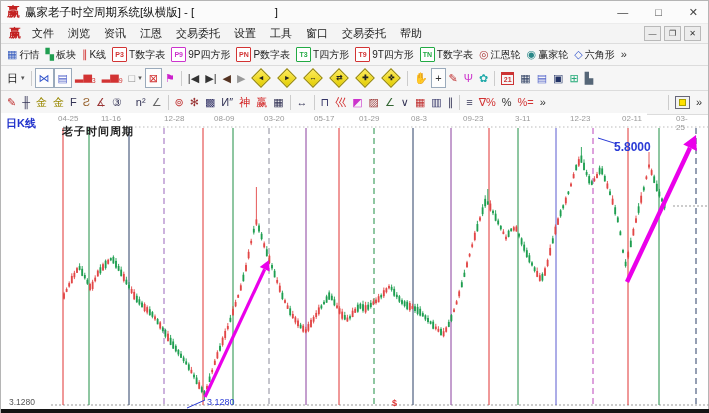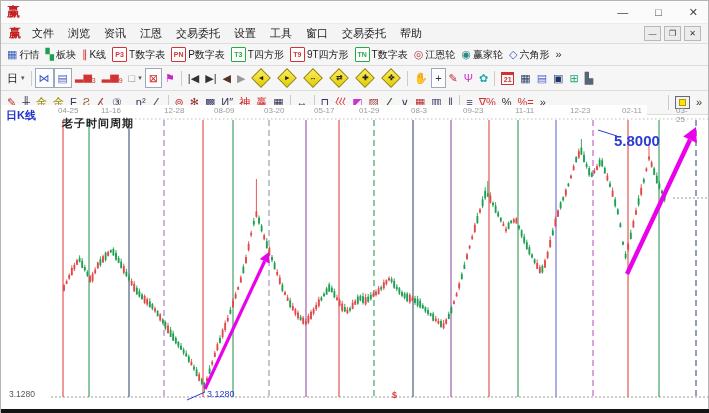--- a/index.html
+++ b/index.html
@@ -44,38 +44,39 @@
        transform:rotate(45deg);display:flex;align-items:center;justify-content:center;margin:2px 3px;flex:none}
   .dia>span{transform:rotate(-45deg);font-size:7.5px;font-weight:700;color:#222;line-height:1}
   .cal{width:13px;height:13px;border:1px solid #cc3333;border-top-width:3px;color:#cc3333;font-size:7px;
        font-weight:700;display:inline-flex;align-items:center;justify-content:center;box-sizing:border-box}
   .panelicon{width:15px;height:13px;border:1px solid #666677;background:#f2f2f2;display:flex;align-items:center;
              justify-content:center;box-sizing:border-box}
   .panelin{width:5px;height:5px;background:#ffe000;border:1px solid #aaa000}
   sub{font-size:7px}
 
   
-  .chart{position:absolute;left:0;top:104px;width:646px;height:296px;background:#fff}
+  .chart{position:absolute;left:0;top:112px;width:646px;height:296px;background:#fff}
   #chart-svg{position:absolute;left:0;top:0}
   .pane-label{position:absolute;left:5px;top:3px;font-size:11px;font-weight:700;color:#2233cc}
   .chart-title{position:absolute;left:61px;top:11px;font-size:11px;font-weight:700;color:#222;letter-spacing:1px}
   .datespan{position:absolute;top:1px;font-size:8px;color:#999}
   .axis-low{position:absolute;left:8px;top:284px;font-size:8.5px;color:#555}
   .low-callout{position:absolute;left:206px;top:284px;font-size:9px;color:#2a3bd6}
-  .high-callout{position:absolute;left:613px;top:27px;font-size:15px;font-weight:700;color:#2a3bd6}
+  .high-callout{position:absolute;left:613px;top:27px;font-size:12px;font-weight:700;color:#2a3bd6}
   .dollar{position:absolute;left:391px;top:285px;font-size:9px;font-weight:700;color:#e03333}
   .bottomband{position:absolute;left:0;top:408px;width:709px;height:5px;background:#141414}
 </style>
 </head>
 <body>
 
 <div class="window">
 
   <div class="titlebar">
     <span class="applogo">赢</span>
+    <span class="title">赢家老子时空周期系统[纵横版] - [　　　　　　　]</span>
     <div class="wincontrols">
       <span>—</span>
       <span>□</span>
       <span>✕</span>
     </div>
   </div>
 
   <div class="menubar">
     <span class="menulogo">赢</span>
     <div class="menu-items">
@@ -106,20 +107,24 @@
         <span class="glyph" style="color: rgb(31, 158, 80);">▚</span>
         <span class="lbl">板块</span>
       </span>
       <span class="tbtn">
         <span class="glyph" style="color: rgb(210, 51, 51);">∥</span>
         <span class="lbl">K线</span>
       </span>
       <span class="tbtn">
         <span class="badge" style="border-color: rgb(210, 51, 51); color: rgb(210, 51, 51);">P3</span>
         <span class="lbl">T数字表</span>
+      </span>
+      <span class="tbtn">
+        <span class="badge" style="border-color: rgb(204, 51, 204); color: rgb(204, 51, 204);">P9</span>
+        <span class="lbl">9P四方形</span>
       </span>
       <span class="tbtn">
         <span class="badge" style="border-color: rgb(210, 51, 51); color: rgb(210, 51, 51);">PN</span>
         <span class="lbl">P数字表</span>
       </span>
       <span class="tbtn">
         <span class="badge" style="border-color: rgb(34, 170, 68); color: rgb(34, 170, 68);">T3</span>
         <span class="lbl">T四方形</span>
       </span>
       <span class="tbtn">
@@ -866,21 +871,21 @@
     <div id="date-axis">
         <span class="datespan" style="left: 57px;">04-25</span>
         <span class="datespan" style="left: 100px;">11-16</span>
         <span class="datespan" style="left: 163px;">12-28</span>
         <span class="datespan" style="left: 213px;">08-09</span>
         <span class="datespan" style="left: 263px;">03-20</span>
         <span class="datespan" style="left: 313px;">05-17</span>
         <span class="datespan" style="left: 358px;">01-29</span>
         <span class="datespan" style="left: 410px;">08-3</span>
         <span class="datespan" style="left: 462px;">09-23</span>
-        <span class="datespan" style="left: 514px;">11-11</span>
+        <span class="datespan" style="left: 514px;">3-11</span>
         <span class="datespan" style="left: 569px;">12-23</span>
         <span class="datespan" style="left: 621px;">02-11</span>
         <span class="datespan" style="left: 675px;">03-25</span>
       </div>
     <span class="chart-title">老子时间周期</span>
     <span class="axis-low">3.1280</span>
     <span class="low-callout">3.1280</span>
     <span class="high-callout">5.8000</span>
     <span class="dollar">$</span>
   </div>

